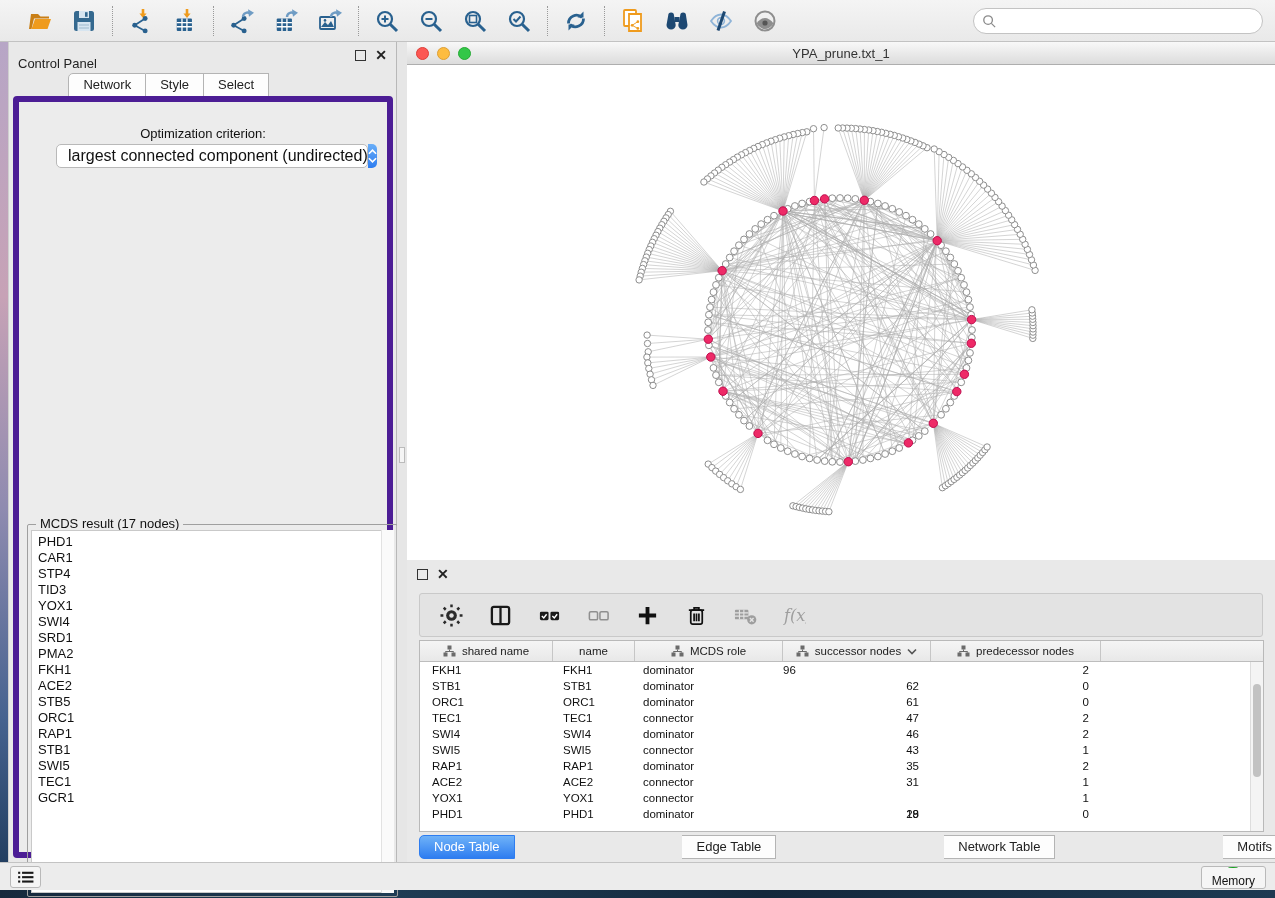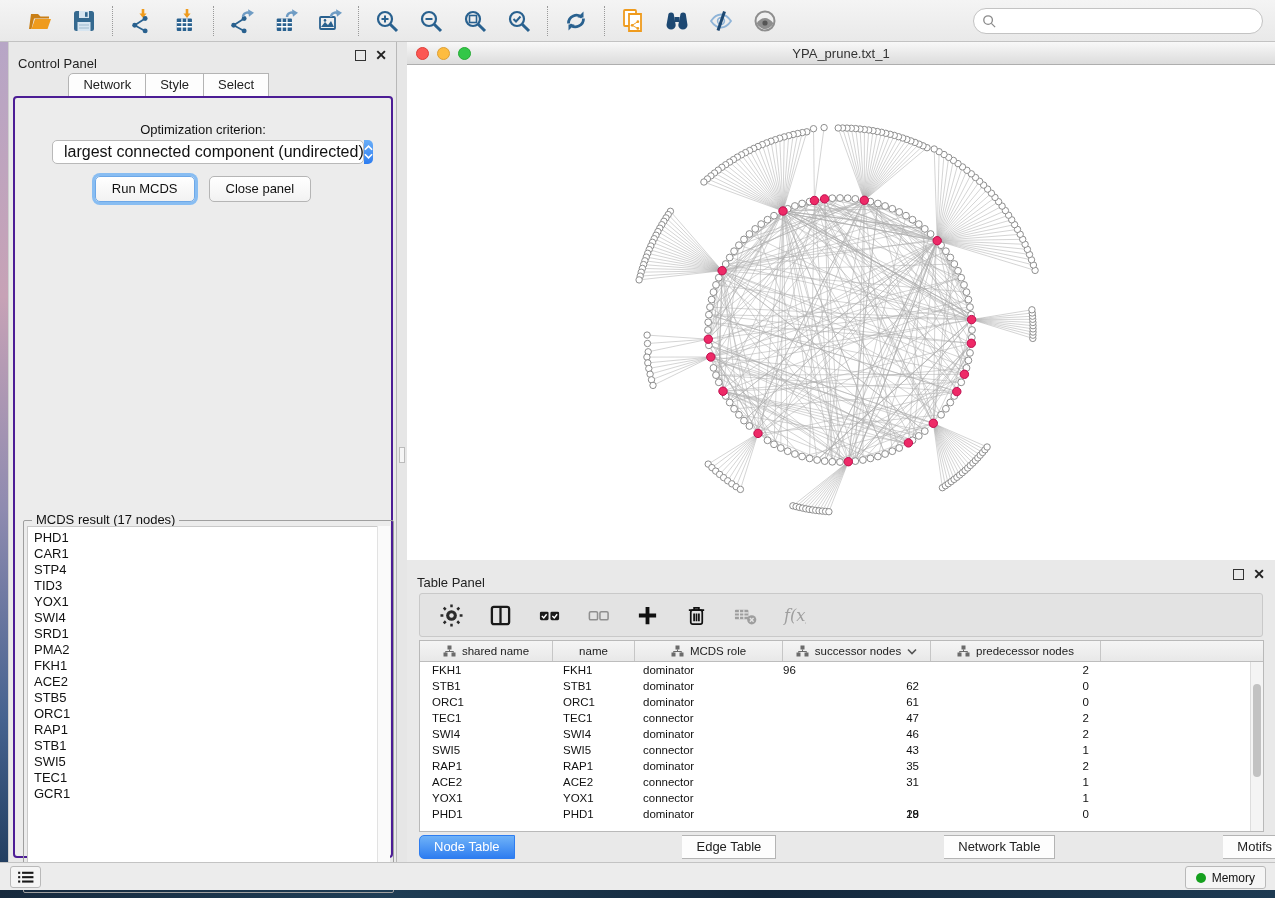--- a/index.html
+++ b/index.html
@@ -33,21 +33,21 @@
   .panel-title { font-size:13px; color:#222; flex:1;margin-top:17px; }
   .win-float { width:11px; height:11px; border:1.6px solid #333; margin-right:9px; }
   .win-close { font-size:14px; font-weight:bold; color:#222; line-height:11px; }
   .cp-tabs { position:absolute; left:0; top:31px; width:100%; display:flex; justify-content:center; }
   .cp-tab { font-size:13px; color:#222; background:#fdfdfd; border:1px solid #b4b4b4; border-left:none;
     padding:3px 14px 4px; text-align:center; }
   .cp-tab:first-child { border-left:1px solid #b4b4b4; border-radius:5px 0 0 5px; }
   .cp-tab:last-child { border-radius:0 5px 5px 0; }
   .cp-tab.active { background:linear-gradient(#6fb2f8,#2e7df0); border-color:#2e7df0; color:#fff;margin-top:38px; }
   .cp-body { position:absolute; left:4px; top:54px; width:380px; height:762px;
-    background:#ececec; border:2px solid #4c1d95; border-radius:4px; }
+    background:#ececec; border:6px solid #4c1d95; border-radius:4px; }
   .opt-label { position:absolute; left:0; top:24px; width:100%; text-align:center; font-size:13px; color:#111; }
   .opt-select { position:absolute; left:37px; top:42px; width:312px; height:24px; background:#fff;
     border:1px solid #b9b9b9; border-radius:5px; display:flex; align-items:center; }
   .opt-select .sel-text { flex:1; font-size:16px; color:#111; padding-left:11px; white-space:nowrap; }
   .opt-stepper { width:22px; height:24px; margin-right:-1px; border-radius:0 5px 5px 0;
     background:linear-gradient(#69aef8,#2e7df0); display:flex; flex-direction:column; align-items:center; justify-content:center; gap:2px; }
   .opt-stepper svg { width:9px; height:6px; }
   .cp-buttons { position:absolute; left:0; top:78px; width:100%; display:flex; justify-content:center; gap:14px; }
   .btn { font-size:13px; color:#111; background:linear-gradient(#ffffff,#f2f2f2); border:1px solid #b5b5b5;
     border-radius:5px; padding:4px 16px 5px; }
@@ -95,21 +95,21 @@
   .tp-tab { font-size:13px; color:#222; background:#fdfdfd; border:1px solid #b4b4b4; border-left:none; padding:3px 14px 4px; }
   .tp-tab:first-child { border-left:1px solid #b4b4b4; border-radius:5px 0 0 5px; }
   .tp-tab:last-child { border-radius:0 5px 5px 0; }
   .tp-tab.active { background:linear-gradient(#6fb2f8,#2e7df0); border-color:#2e7df0; color:#fff; }
 
   
   .status-bar { position:absolute; left:0; top:862px; width:1275px; height:28px; background:#ececec; border-top:1px solid #c3c3c3; }
   .sb-left-btn { position:absolute; left:10px; top:3px; width:31px; height:22px; background:#f5f5f5;
     border:1px solid #b9b9b9; border-radius:3px; display:flex; align-items:center; justify-content:center; }
   .memory-btn { position:absolute; right:9px; top:3px; height:23px; background:#f5f5f5; border:1px solid #b9b9b9;
-    border-radius:3px; display:flex; align-items:center; gap:6px; padding:0 10px; font-size:12px; color:#111; }
+    border-radius:3px; display:flex; align-items:center; gap:6px; padding:0 10px; font-size:12px; color:#111;flex-direction:column; }
   .mem-dot { width:10px; height:10px; border-radius:50%; background:#15a01e; }
 </style>
 </head>
 <body>
 
 <div class="screen">
 
   <div class="toolbar" id="main-toolbar">
       <span class="tb-group">
         <span class="tb-btn">
@@ -324,24 +324,20 @@
       <div class="opt-select">
         <span class="sel-text">largest connected component (undirected)</span>
         <span class="opt-stepper">
           <svg viewBox="0 0 10 6">
               <path d="M1 5l4-4 4 4" fill="none" stroke="#fff" stroke-width="1.8"></path>
             </svg>
           <svg viewBox="0 0 10 6">
               <path d="M1 1l4 4 4-4" fill="none" stroke="#fff" stroke-width="1.8"></path>
             </svg>
         </span>
-      </div>
-      <div class="cp-buttons">
-        <button class="btn focused">Run MCDS</button>
-        <button class="btn">Close panel</button>
       </div>
       <div class="result-box">
         <span class="result-legend">MCDS result (17 nodes)</span>
         <div class="result-list" id="result-list">
             <div>PHD1</div>
             <div>CAR1</div>
             <div>STP4</div>
             <div>TID3</div>
             <div>YOX1</div>
             <div>SWI4</div>
@@ -1078,21 +1074,20 @@
           <circle cx="526.3" cy="358.3" r="4.2" fill="#ee2a67" stroke="#c00d4e" stroke-width="1"></circle>
           <circle cx="501.4" cy="377.9" r="4.2" fill="#ee2a67" stroke="#c00d4e" stroke-width="1"></circle>
           <circle cx="351.0" cy="368.4" r="4.2" fill="#ee2a67" stroke="#c00d4e" stroke-width="1"></circle>
           <circle cx="441.3" cy="396.7" r="4.2" fill="#ee2a67" stroke="#c00d4e" stroke-width="1"></circle>
         </svg>
     </div>
   </div>
 
   <div class="table-panel">
     <div class="tp-titlebar">
-      <span class="panel-title">Table Panel</span>
       <span class="win-float"></span>
       <span class="win-close">✕</span>
     </div>
     <div class="tp-toolbar" id="tp-toolbar">
         <span class="tb-btn">
           <svg viewBox="0 0 24 24" width="23" height="23">
             <g stroke="#2b2b2b" stroke-width="2.6">
               <path d="M12 3.5v-3M12 20.5v3M3.5 12h-3M20.5 12h3M6 6L3.9 3.9M18 18l2.1 2.1M18 6l2.1-2.1M6 18l-2.1 2.1"></path>
             </g>
             <circle cx="12" cy="12" r="5.6" fill="#2b2b2b"></circle>

